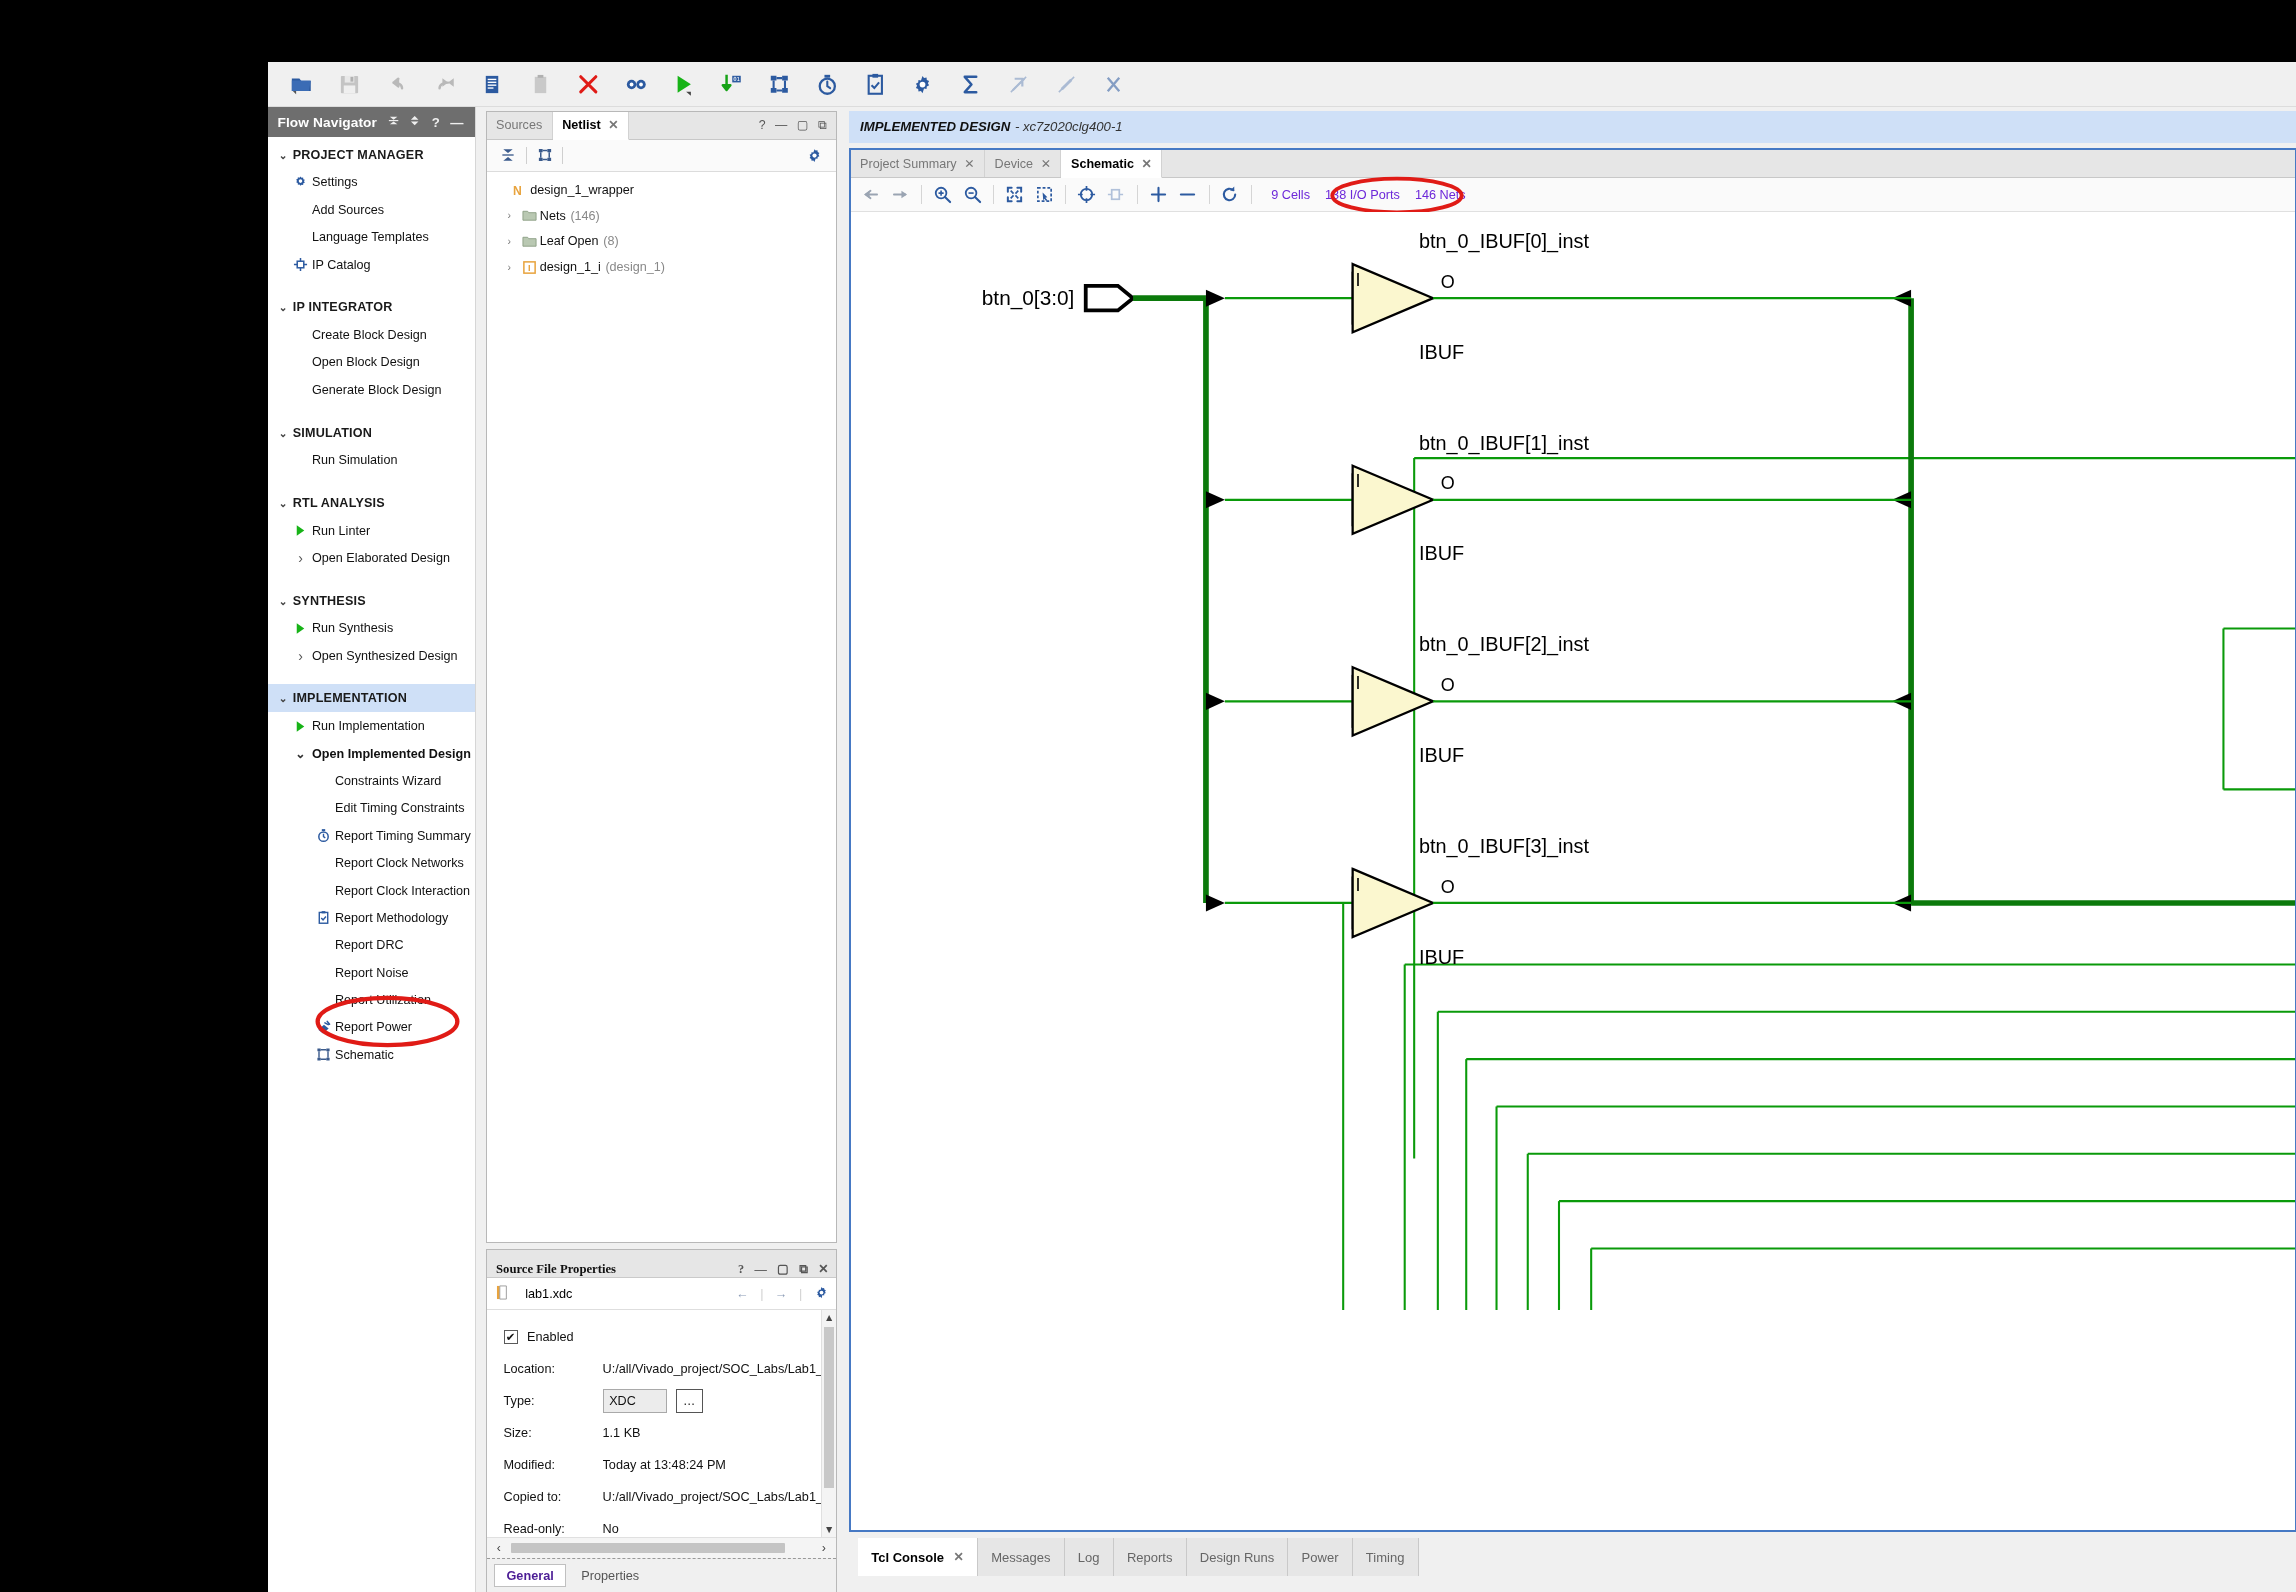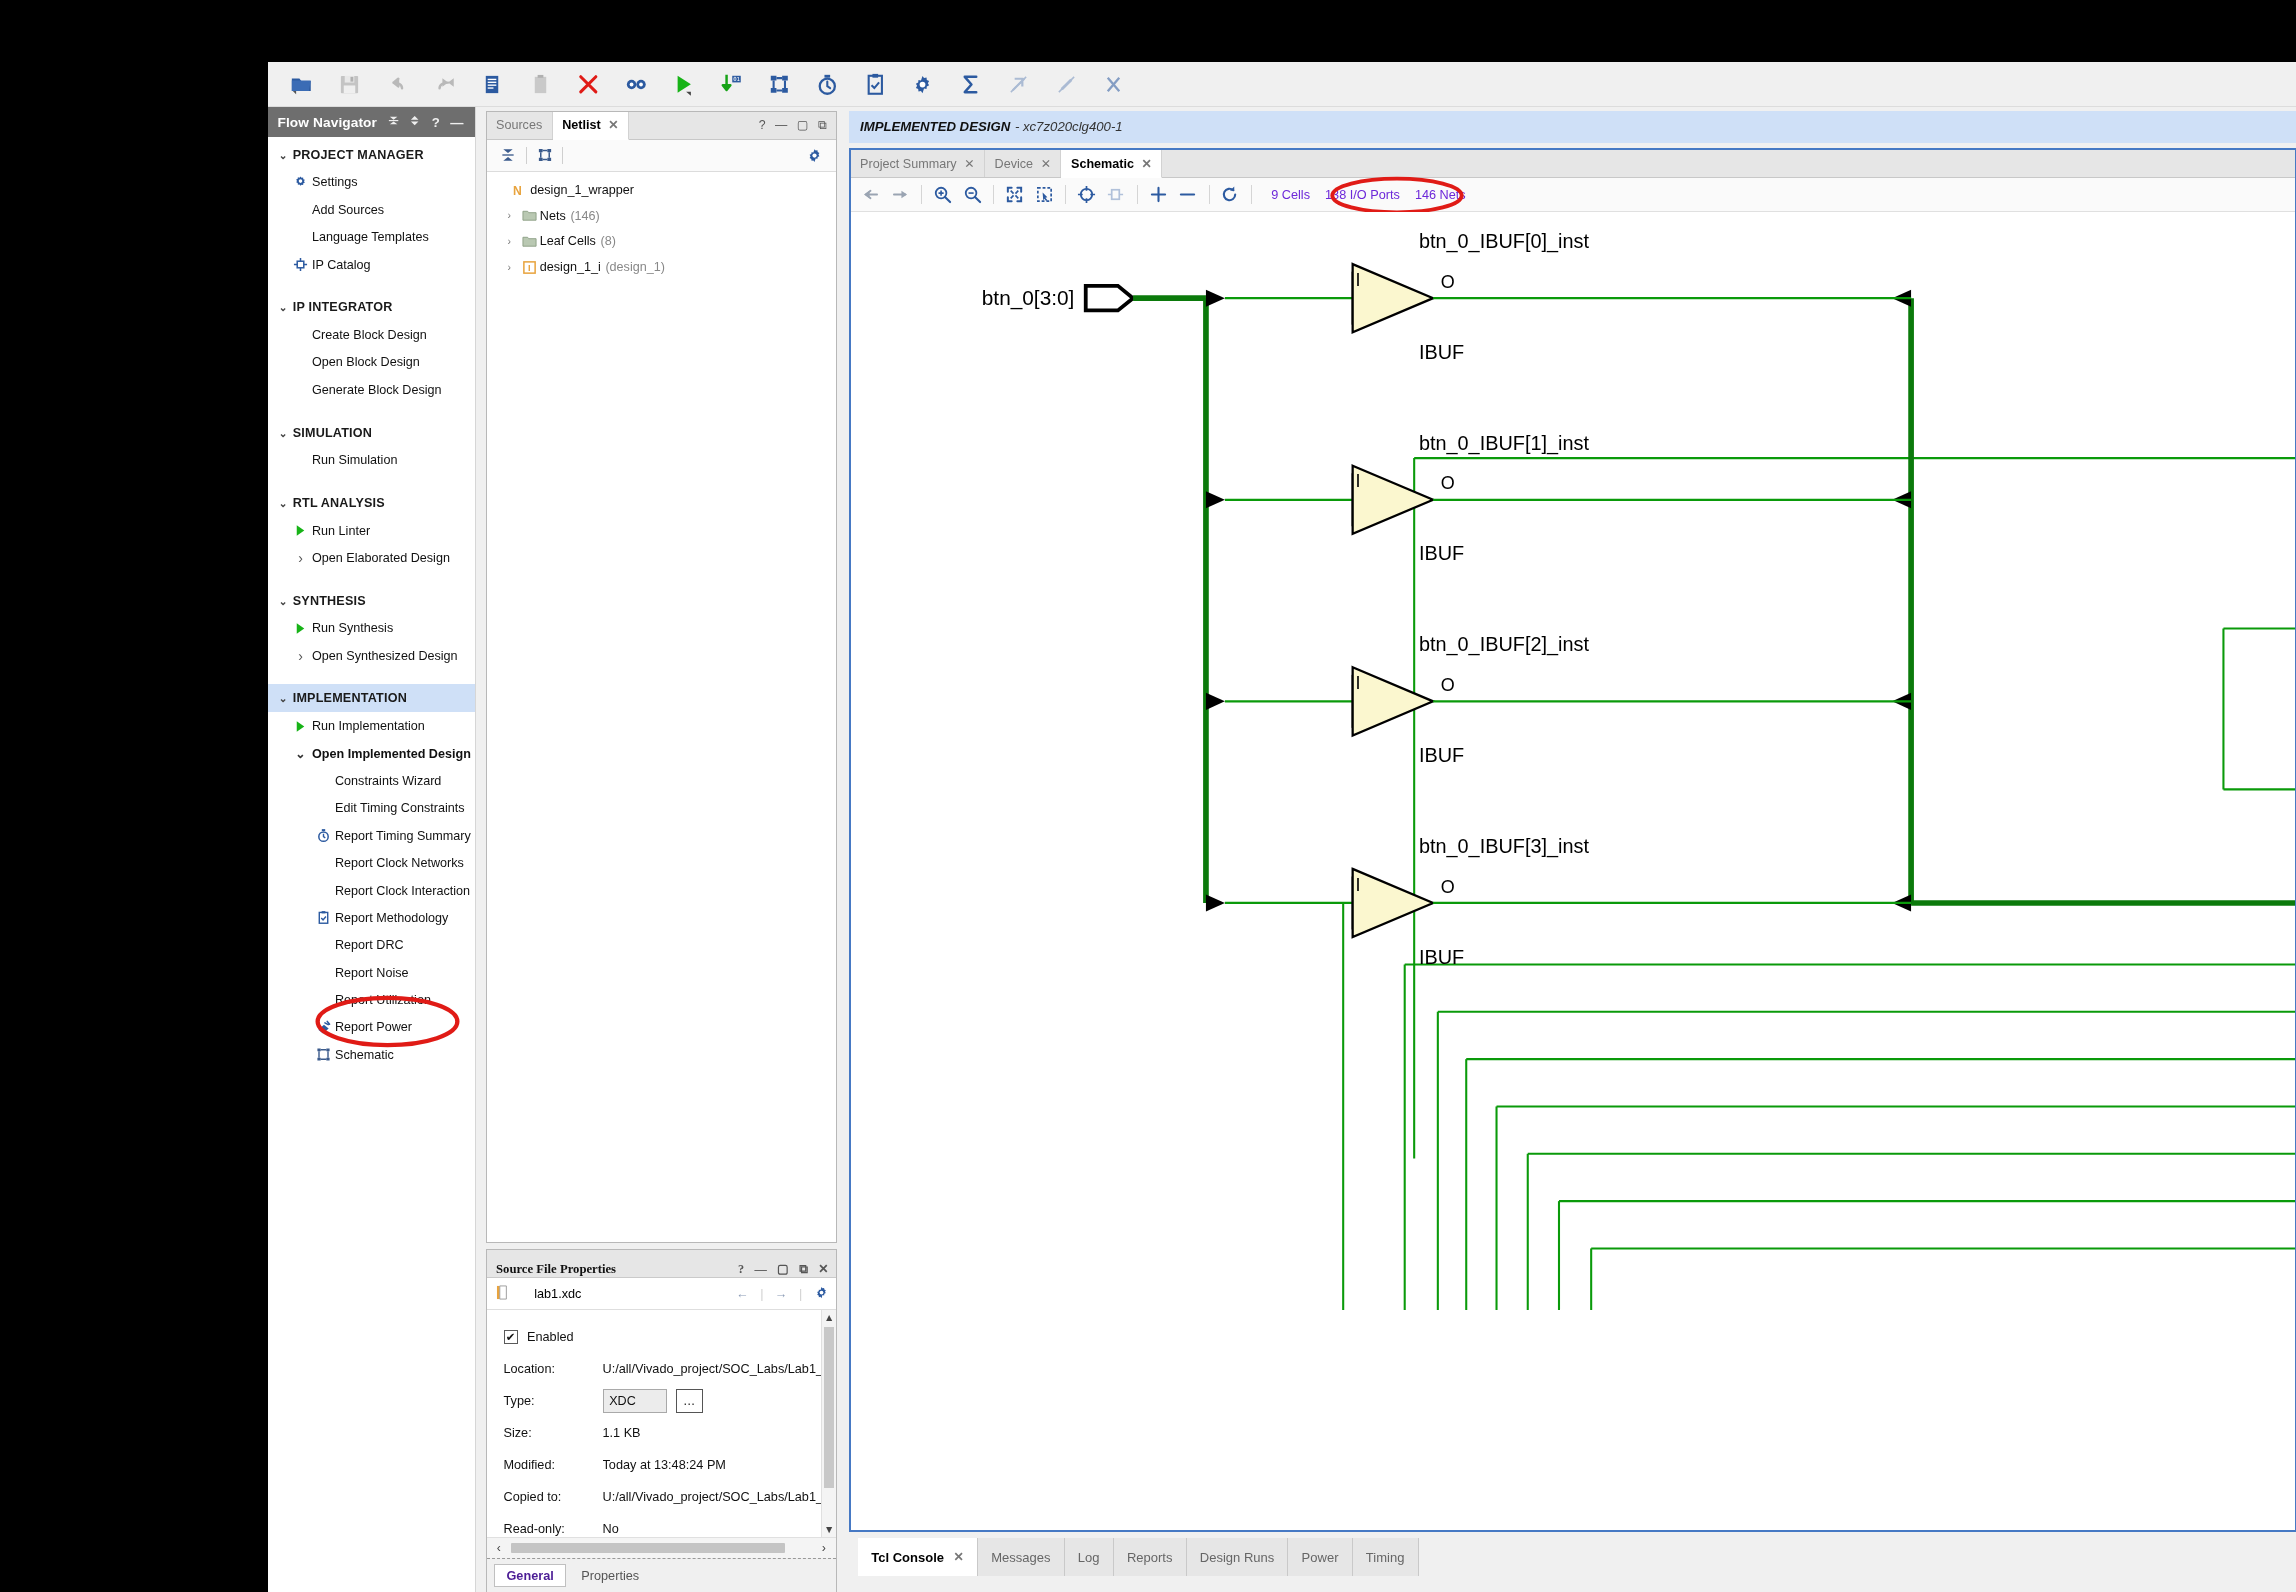--- a/index.html
+++ b/index.html
@@ -92,21 +92,21 @@
   .ticon { width: 21px; display: flex; align-items: center; justify-content: center; }
   .tdim { color: #888; margin-left: 4.7px; }
   .indent1 { padding-left: 9.5px; }
 
   
   .sfp { flex: 0 0 344px; display: flex; flex-direction: column; }
   .sfp-hdr { height: 28px; background: #e6e6e6; display: flex; align-items: flex-end;
              padding: 0 7.6px 0 9.5px; font-size: 12.7px; font-weight: bold; color: #111;
              border-bottom: 0.9px solid #cacaca; flex: 0 0 28px; font-family: Liberation Serif, serif; }
   .sfp-file { height: 32px; display: flex; align-items: center; padding: 0 7.6px 0 9.5px;
-              background: #fff; border-bottom: 0.9px solid #dedede; gap: 25px; font-size: 12.7px; flex: 0 0 32px; }
+              background: #fff; border-bottom: 0.9px solid #dedede; gap: 16px; font-size: 12.7px; flex: 0 0 32px; }
   .sfp-file .nav { margin-left: auto; display: flex; align-items: center; gap: 11.4px; color: #8a9ab5; }
   .sfp-body { flex: 1; display: flex; min-height: 0; background: #fff; }
   .sfp-fields { flex: 1; padding: 11.4px 0 0 17px; overflow: hidden; }
   .frow { display: flex; align-items: center; min-height: 32px; font-size: 12.7px; color: #111; }
   .flabel { width: 99px; flex: 0 0 99px; }
   .fval { white-space: nowrap; overflow: hidden; }
   .cbx { width: 14px; height: 14px; border: 0.9px solid #5a5a5a; background: #fff;
          display: inline-flex; align-items: center; justify-content: center; margin-right: 9.5px;
          font-size: 11.4px; color: #111; }
   .type-box { width: 64px; height: 24px; border: 0.9px solid #a9a9a9; background: #ececec;
@@ -542,21 +542,21 @@
               <span>Nets</span>
               <span class="tdim">(146)</span>
             </div>
             <div class="trow indent1">
               <span class="tarrow">›</span>
               <span class="ticon">
                 <svg width="15" height="15" viewBox="0 0 16 16">
                   <path d="M1 3.5h5l1.2 1.5H15v8H1z" fill="#b9c8b2" stroke="#8da085" stroke-width="1"></path>
                 </svg>
               </span>
-              <span>Leaf Cells</span>
+              <span>Leaf Open</span>
               <span class="tdim">(8)</span>
             </div>
             <div class="trow indent1">
               <span class="tarrow">›</span>
               <span class="ticon">
                 <svg width="15" height="15" viewBox="0 0 16 16" style="font-size:13.3px">
                   <rect x="2" y="2" width="12" height="12" fill="none" stroke="#e8a33d" stroke-width="1.6"></rect>
                   <text x="6.3" y="12" font-size="10" font-weight="bold" fill="#e8a33d" font-family="Liberation Sans, sans-serif">I</text>
                 </svg>
               </span>

